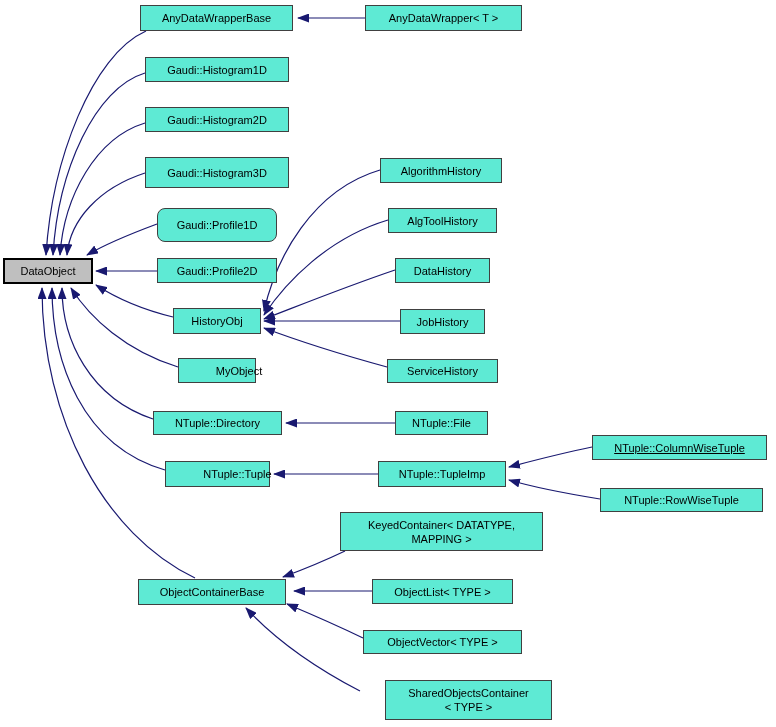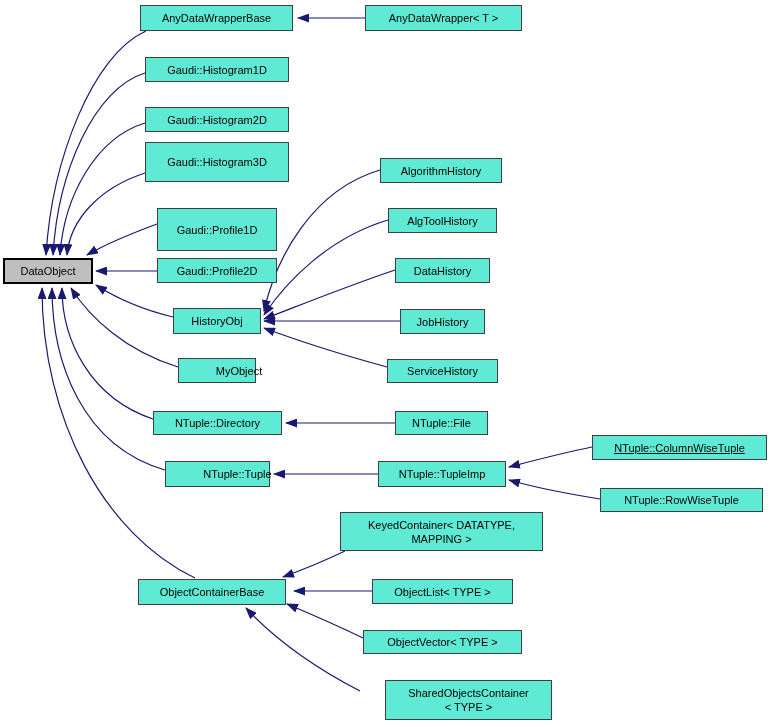--- a/index.html
+++ b/index.html
@@ -63,22 +63,22 @@
       <path d="M 345,551 C 322,562 302,570 283,577" fill="none" stroke="#191970" stroke-width="1.2" marker-end="url(#arrow)"></path>
       <path d="M 372,591 L 294,591" fill="none" stroke="#191970" stroke-width="1.2" marker-end="url(#arrow)"></path>
       <path d="M 363,638 C 332,623 306,612 287,604" fill="none" stroke="#191970" stroke-width="1.2" marker-end="url(#arrow)"></path>
       <path d="M 360,691 C 310,665 272,636 246,608" fill="none" stroke="#191970" stroke-width="1.2" marker-end="url(#arrow)"></path>
     </svg>
     <div class="node selected" style="left: 3px; top: 258px; width: 90px; height: 26px;"><span>DataObject</span></div>
     <div class="node" style="left: 140px; top: 5px; width: 153px; height: 26px;"><span>AnyDataWrapperBase</span></div>
     <div class="node" style="left: 365px; top: 5px; width: 157px; height: 26px;"><span>AnyDataWrapper&lt; T &gt;</span></div>
     <div class="node" style="left: 145px; top: 57px; width: 144px; height: 25px;"><span>Gaudi::Histogram1D</span></div>
     <div class="node" style="left: 145px; top: 107px; width: 144px; height: 25px;"><span>Gaudi::Histogram2D</span></div>
-    <div class="node" style="left: 145px; top: 142px; width: 144px; height: 40px;"><span>Gaudi::Histogram3D</span></div>
-    <div class="node" style="left: 157px; top: 208px; width: 120px; height: 43px;"><span>Gaudi::Profile1D</span></div>
+    <div class="node" style="left: 145px; top: 157px; width: 144px; height: 31px;"><span>Gaudi::Histogram3D</span></div>
+    <div class="node" style="left: 157px; top: 208px; width: 120px; height: 34px; border-radius: 8px;"><span>Gaudi::Profile1D</span></div>
     <div class="node" style="left: 157px; top: 258px; width: 120px; height: 25px;"><span>Gaudi::Profile2D</span></div>
     <div class="node" style="left: 173px; top: 308px; width: 88px; height: 26px;"><span>HistoryObj</span></div>
     <div class="node" style="left: 178px; top: 358px; width: 78px; height: 25px; padding-left: 44px;"><span>MyObject</span></div>
     <div class="node" style="left: 380px; top: 158px; width: 122px; height: 25px;"><span>AlgorithmHistory</span></div>
     <div class="node" style="left: 388px; top: 208px; width: 109px; height: 25px;"><span>AlgToolHistory</span></div>
     <div class="node" style="left: 395px; top: 258px; width: 95px; height: 25px;"><span>DataHistory</span></div>
     <div class="node" style="left: 400px; top: 309px; width: 85px; height: 25px;"><span>JobHistory</span></div>
     <div class="node" style="left: 387px; top: 359px; width: 111px; height: 24px;"><span>ServiceHistory</span></div>
     <div class="node" style="left: 153px; top: 411px; width: 129px; height: 24px;"><span>NTuple::Directory</span></div>
     <div class="node" style="left: 395px; top: 411px; width: 93px; height: 24px;"><span>NTuple::File</span></div>

